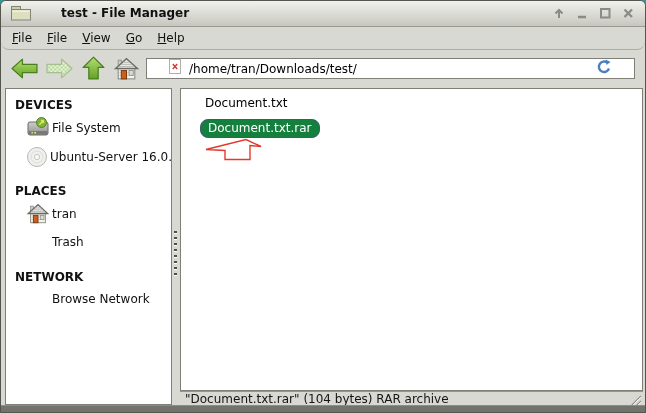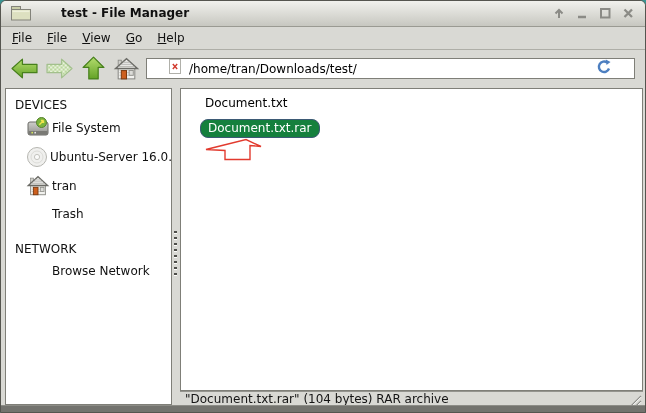--- a/index.html
+++ b/index.html
@@ -7,34 +7,34 @@
   .window{position:absolute;inset:0;background:#d9d9d4;border:1px solid #55554f;border-radius:6px 6px 0 0;overflow:hidden;box-sizing:border-box;}
 
   
   .titlebar{position:absolute;top:0;left:0;right:0;height:25px;background:linear-gradient(#f1f1ed,#c7c7c0);border-bottom:1px solid #9a9a92;}
   .title{position:absolute;left:60px;right:110px;top:5px;font-weight:bold;font-size:12px;color:#101010;white-space:nowrap;}
   .title-icon{position:absolute;left:9px;top:3px;width:22px;height:18px;}
   .controls{position:absolute;right:9px;top:4px;display:flex;gap:7px;}
   .ctl{width:16px;height:16px;cursor:default;}
 
   
-  .menubar{position:absolute;top:26px;left:0;right:0;height:22px;display:flex;padding-left:7px;font-size:12px;color:#111;border-bottom:1px solid #aeaea7;background:#d9d9d4;}
+  .menubar{position:absolute;top:26px;left:0;right:0;height:22px;display:flex;padding-left:7px;font-size:12px;color:#111;border-bottom:1px solid #aeaea7;background:#d9d9d4;border-radius:8px;}
   .menu-item{display:inline-block;padding:4px 4px 0;margin-right:7px;}
   .menu-item::first-letter{text-decoration:underline;}
 
   
   .toolbar{position:absolute;top:49px;left:0;right:0;height:37px;background:#d9d9d4;}
   .tb{position:absolute;top:6px;width:27px;height:25px;}
   .tb-back{left:10px;} .tb-forward{left:45px;} .tb-up{left:79px;} .tb-home{left:112px;}
   .address{position:absolute;left:145px;right:10px;top:8px;height:21px;background:#fff;border:1px solid #7f7f78;display:flex;align-items:center;padding:0 22px;box-sizing:border-box;}
   .address-text{flex:1;font-size:12px;margin-left:8px;color:#000;white-space:nowrap;overflow:hidden;}
 
   
   .sidebar{position:absolute;left:4px;top:87px;width:167px;height:317px;background:#fff;border:1px solid #7f7f78;box-sizing:border-box;overflow:hidden;font-size:12px;color:#111;}
-  .side-header{font-weight:normal;margin:9px 16px 0 9px;height:15px;}
+  .side-header{font-weight:bold;margin:9px 16px 0 9px;height:15px;}
   .side-header.places{margin-top:13px;}
   .side-header.network{margin-top:15px;}
   .side-item{display:flex;align-items:center;height:29px;}
   .side-item.short{height:27px;}
   .icon-slot{width:24px;margin-left:20px;display:flex;justify-content:center;align-items:center;}
   .side-label{margin-left:2px;white-space:nowrap;}
 
   
   .splitter{position:absolute;left:171px;top:87px;width:8px;height:317px;background:#d9d9d4;cursor:col-resize;}
   .grip{position:absolute;left:2px;top:143px;width:3px;height:46px;
@@ -183,20 +183,21 @@
         <span class="icon-slot">
           <svg width="22" height="22" viewBox="0 0 22 22">
             <circle cx="11" cy="11" r="9.5" fill="#f0f0ee" stroke="#b5b5b0"></circle>
             <circle cx="11" cy="11" r="6" fill="none" stroke="#dcdcd8"></circle>
             <circle cx="11" cy="11" r="2.6" fill="#fbfbfa" stroke="#c5c5c0"></circle>
           </svg>
         </span>
         <span class="side-label">Ubuntu-Server 16.0...</span>
       </div>
 
+      <div class="side-header places">PLACES</div>
 
       <div class="side-item">
         <span class="icon-slot">
           <svg width="24" height="23" viewBox="0 0 26 24">
             <rect x="5" y="4" width="3" height="5" fill="#cfcfcb" stroke="#8a8a85" stroke-width="0.8"></rect>
             <rect x="5" y="11" width="16" height="11" fill="#f2f2ef" stroke="#8a8a85"></rect>
             <path d="M6 13.5 H20 M6 16 H20 M6 18.5 H20" stroke="#c3c3be" stroke-width="0.8"></path>
             <path d="M2.5 12 L13 2.5 L23.5 12 Z" fill="#ececea" stroke="#6b6b66" stroke-width="1.4"></path>
             <path d="M5.5 10 H20.5 M7.5 8 H18.5 M9.5 6 H16.5" stroke="#b4b4b0" stroke-width="0.9"></path>
             <rect x="8" y="14" width="5" height="8" fill="#cd5f1e" stroke="#7c3a0f"></rect>

